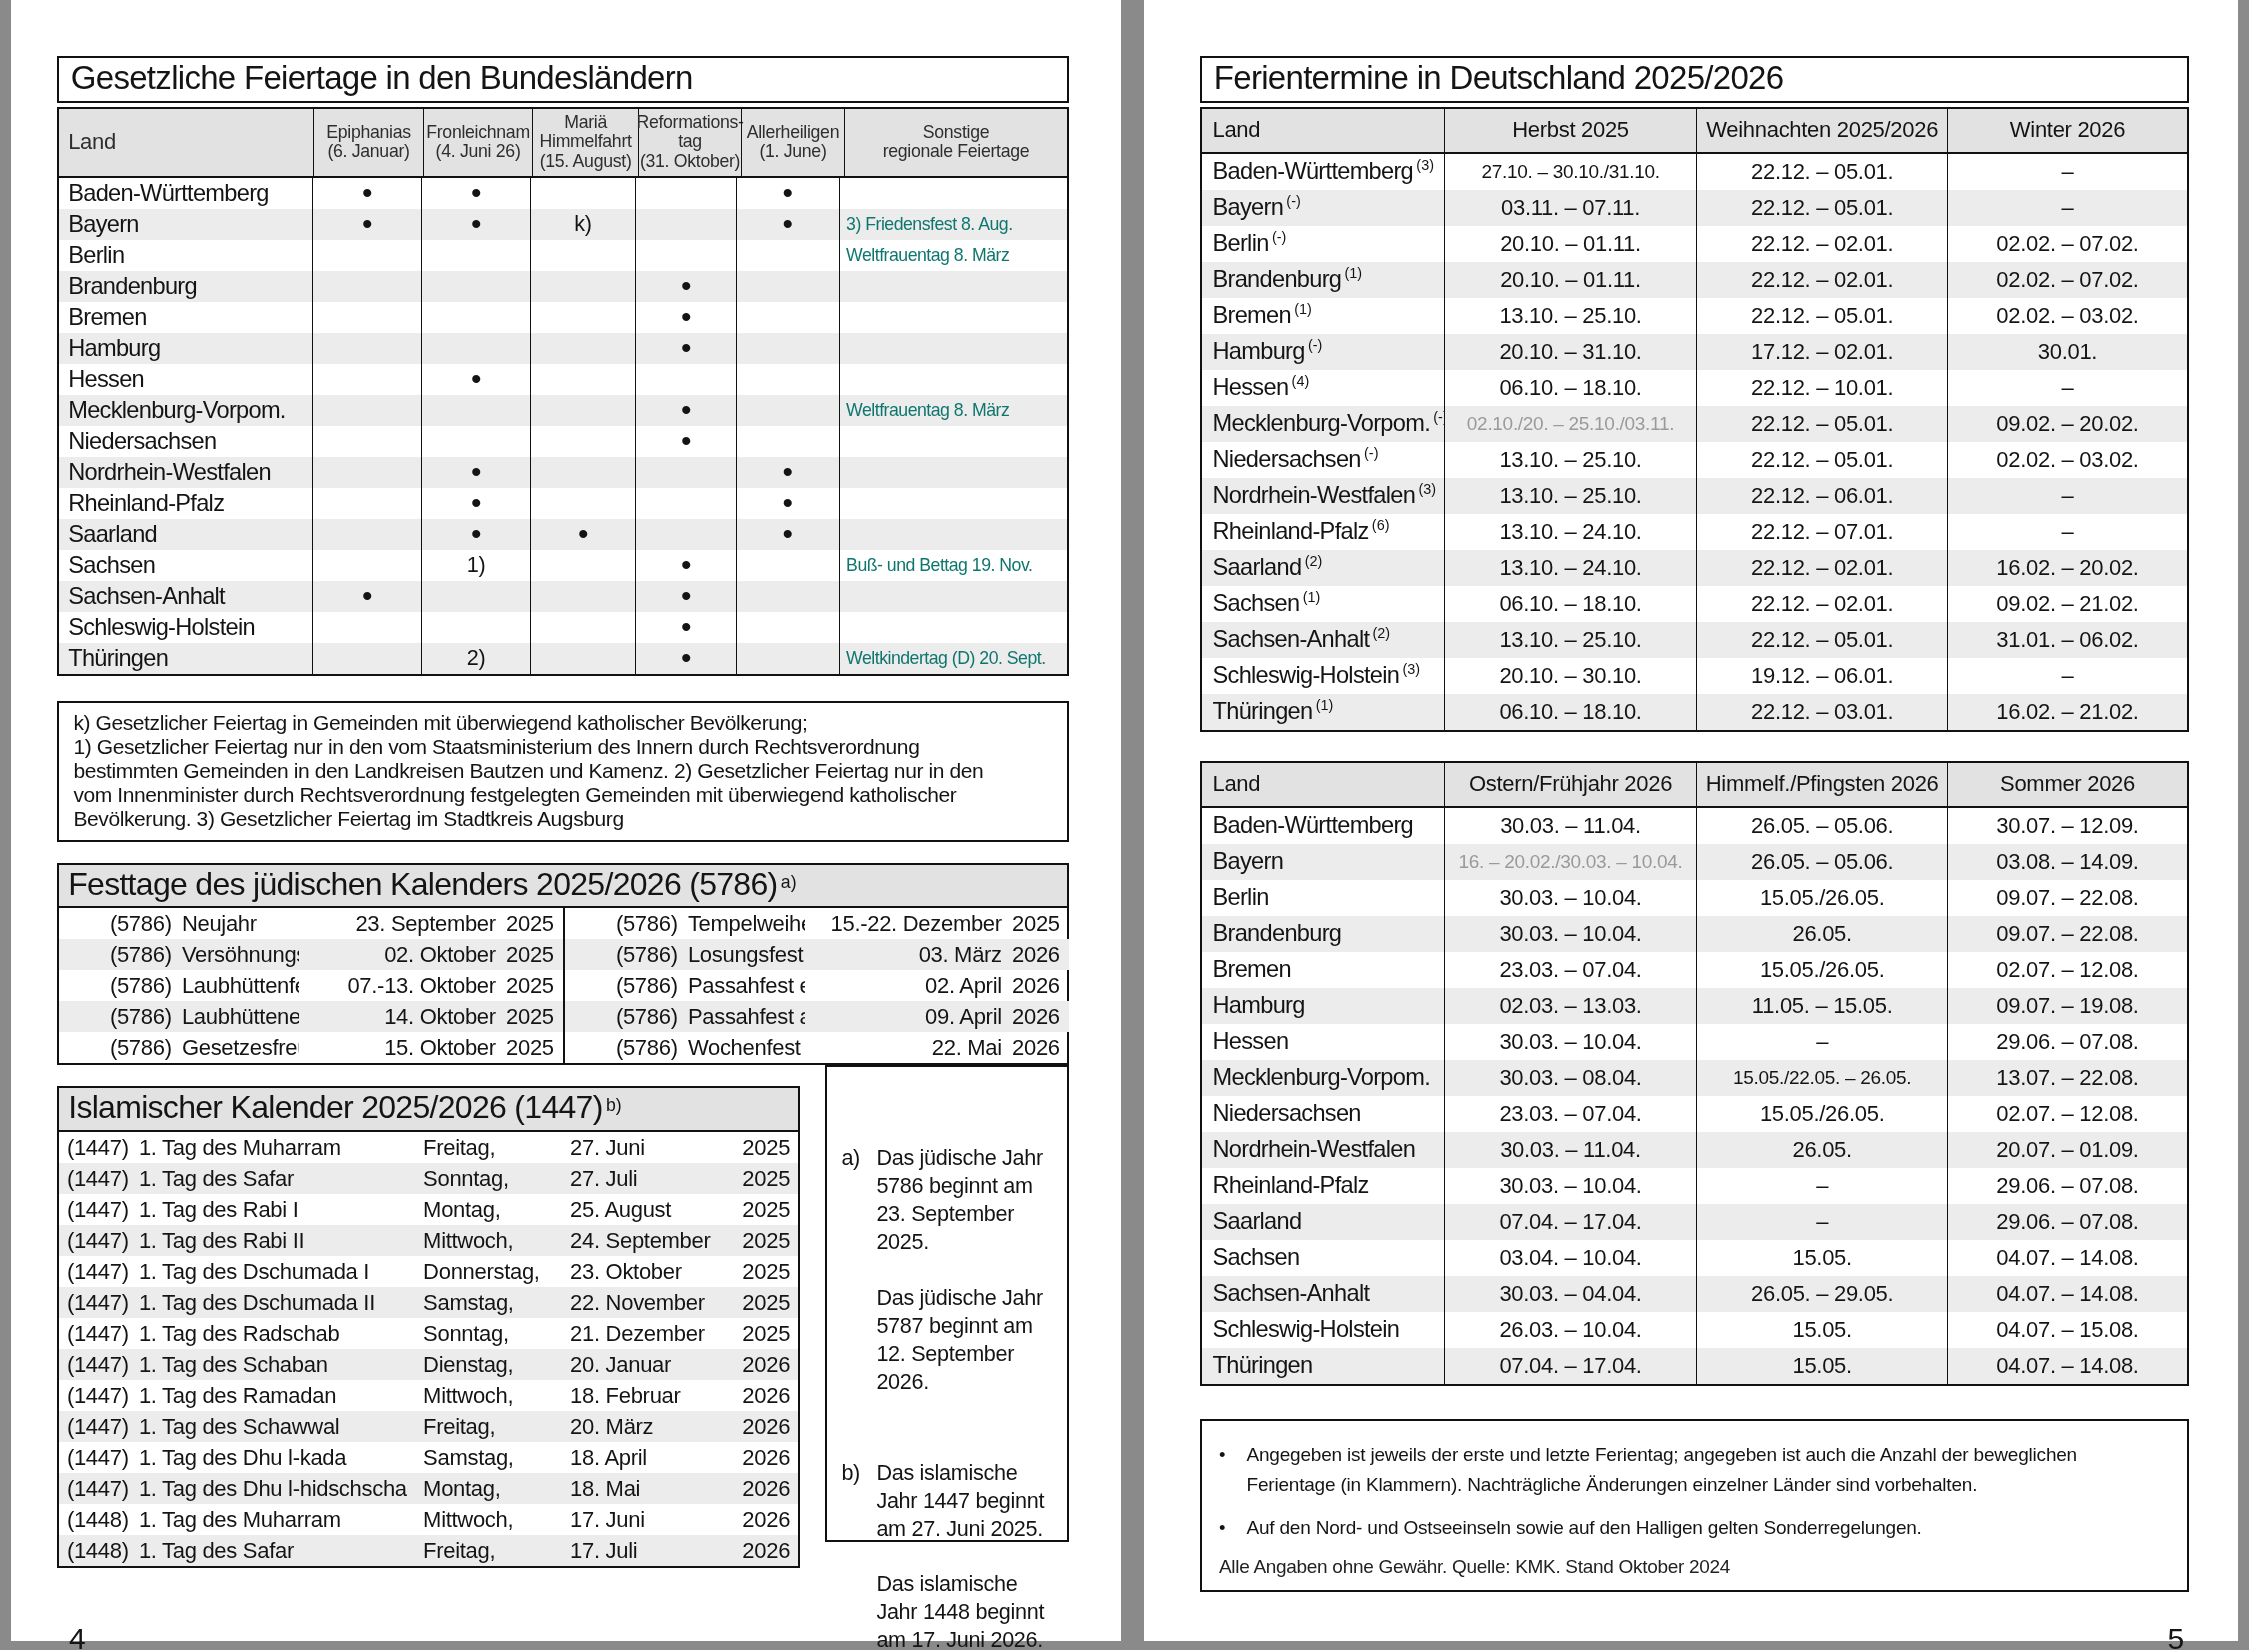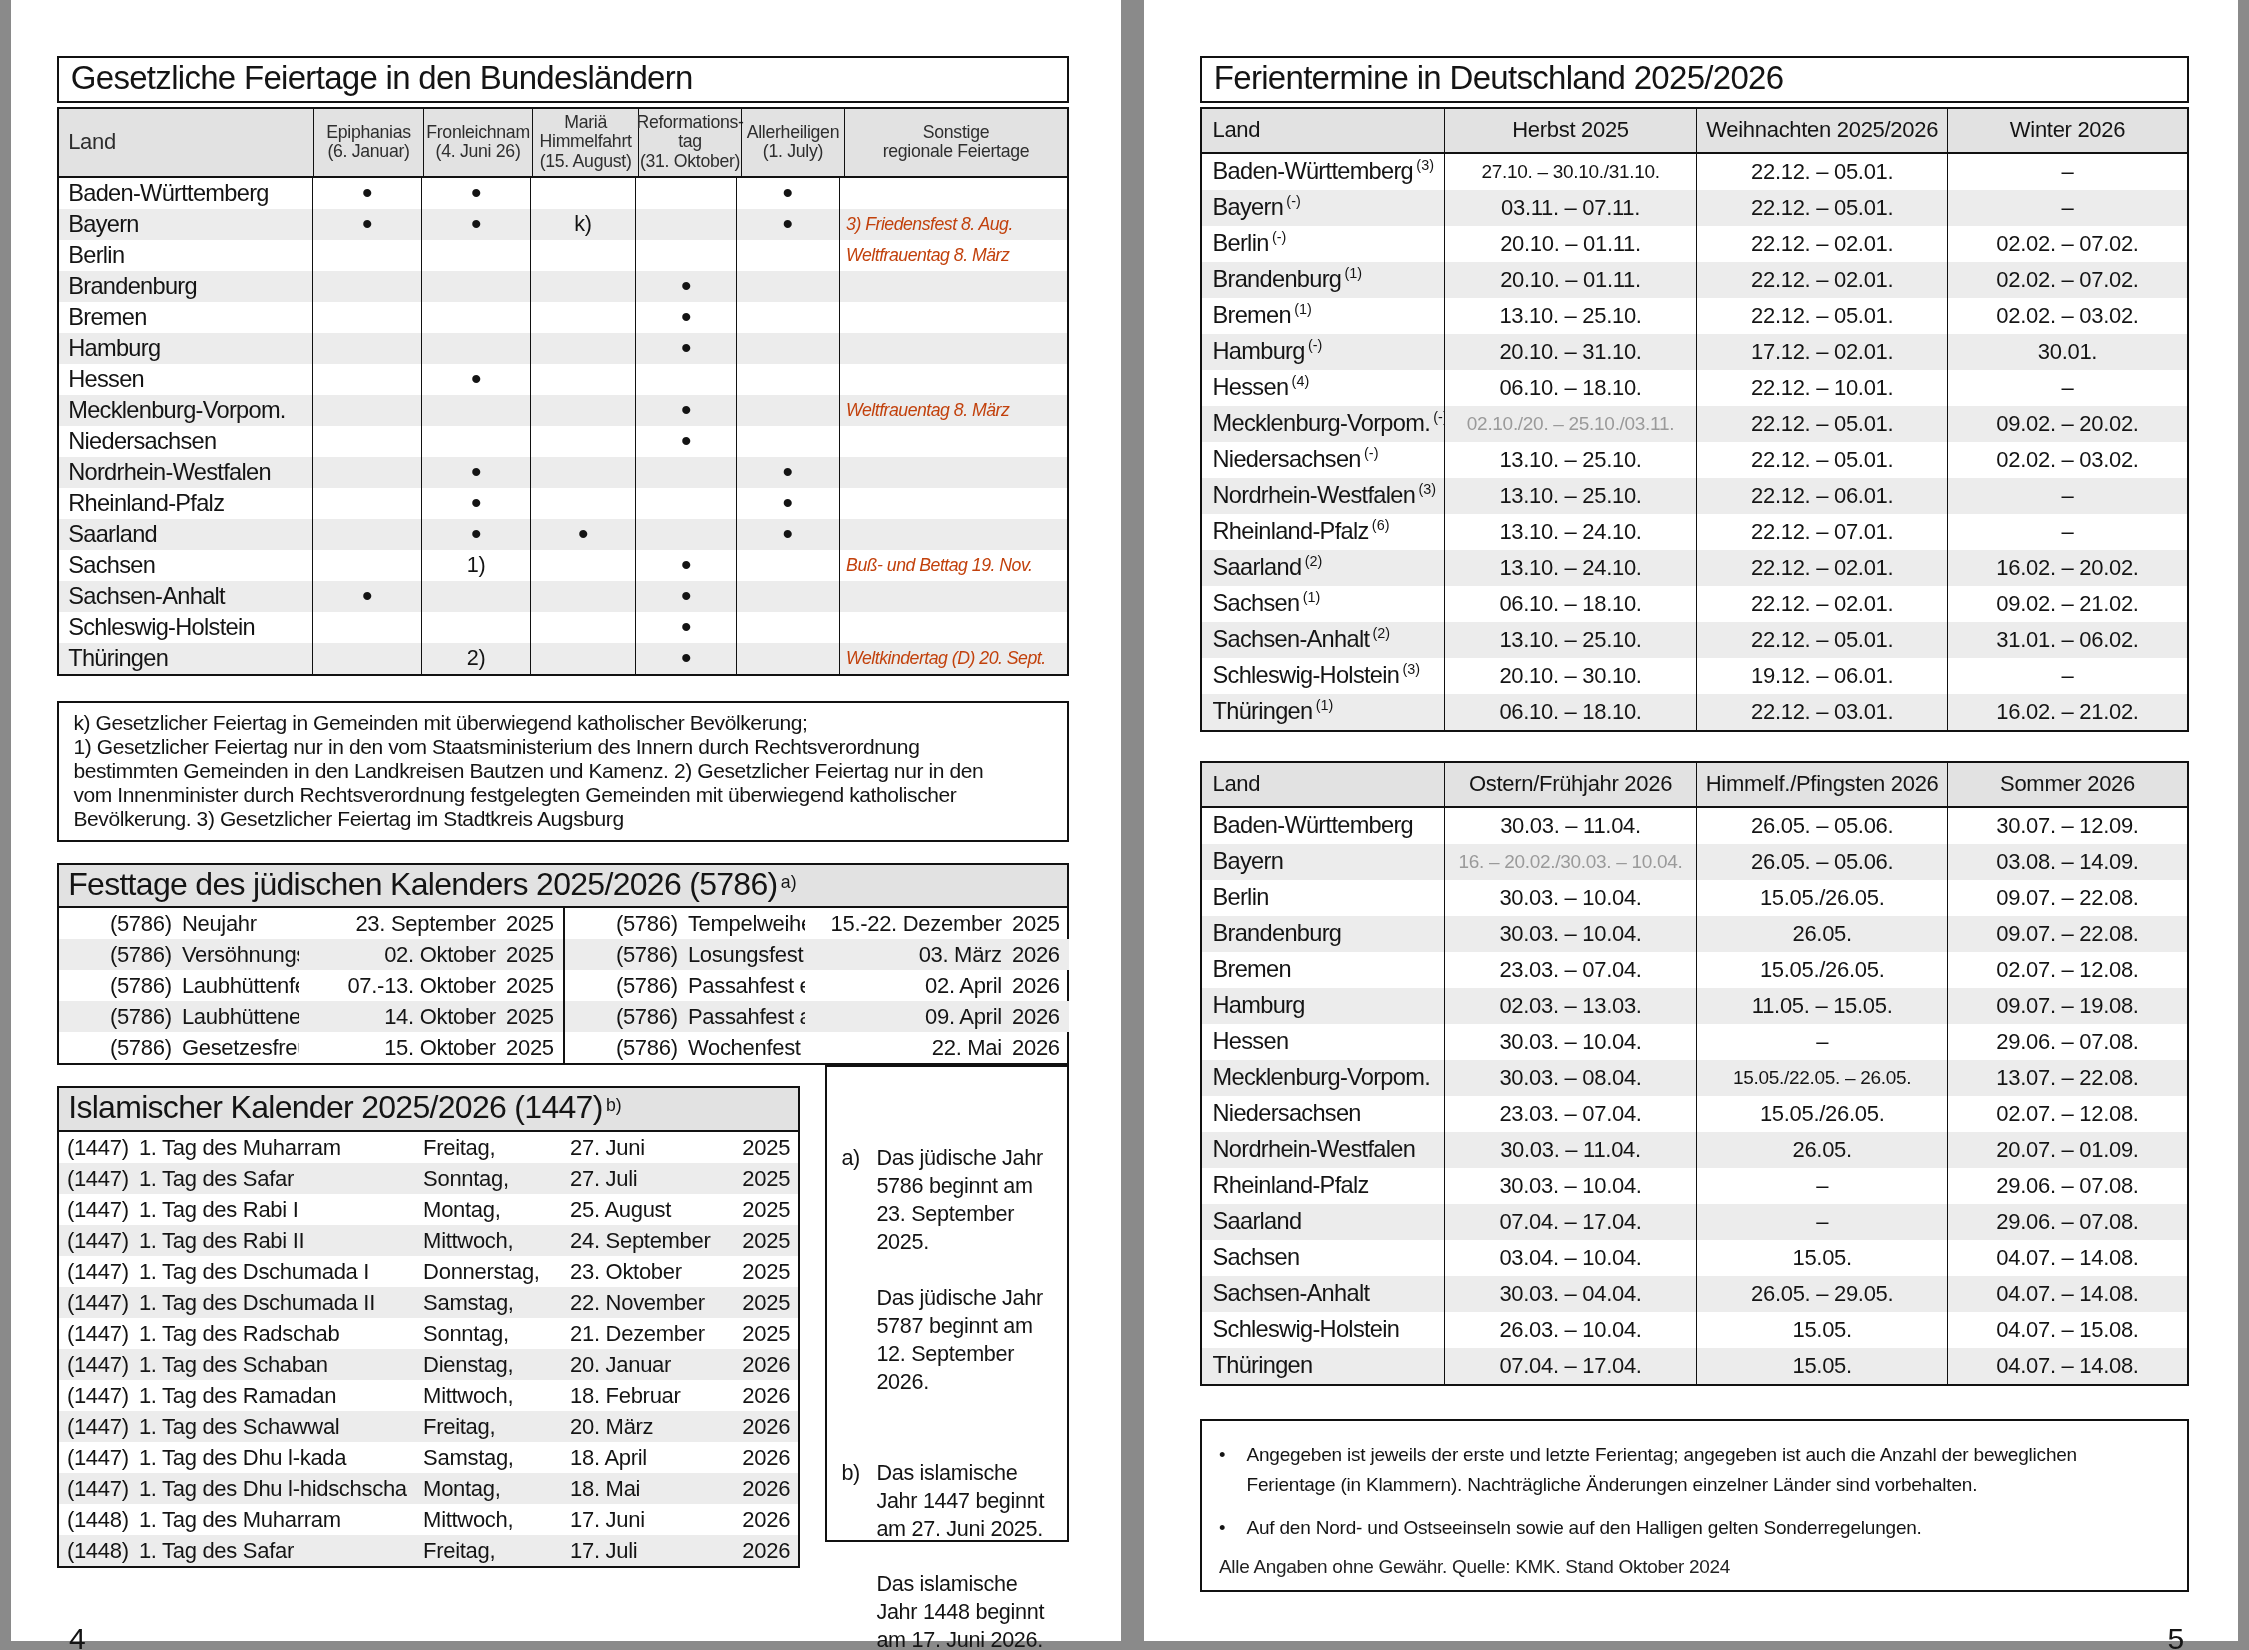--- a/index.html
+++ b/index.html
@@ -25,21 +25,21 @@
   .fhead{display:flex;background:#e2e2e2;border-bottom:2.6px solid #111;height:67px;}
   .fhcell{font-size:17.7px;line-height:19.7px;color:#2e2e2e;white-space:pre-line;text-align:center;
           display:flex;align-items:center;justify-content:center;border-left:1.3px solid #111;}
   .fhcell.first{border-left:none;justify-content:flex-start;text-align:left;font-size:22px;padding-left:9.2px;}
   .frow{display:flex;height:31px;align-items:stretch;}
   .frow.alt{background:#ececec;}
   .fcell{display:flex;align-items:center;border-left:1.3px solid #111;justify-content:center;overflow:hidden;}
   .fcell.land{border-left:none;justify-content:flex-start;padding-left:9.2px;font-size:23.6px;letter-spacing:-0.7px;}
   .fcell.mark{font-size:21.6px;}
   .fcell.mark.dot{font-size:30px;}
-  .fcell.other{justify-content:flex-start;padding-left:6.6px;font-size:17.7px;color:#c2410c;letter-spacing:-0.5px;white-space:nowrap;font-style:italic;}
+  .fcell.other{justify-content:flex-start;padding-left:6.6px;font-size:17.7px;color:#0f766e;letter-spacing:-0.5px;white-space:nowrap;}
   .c-land{width:24.7%;} .c-m{width:11%;} .c-m2{width:10.9%;} .c-m3{width:10.6%;} .c-m4{width:10.1%;} .c-m5{width:10.3%;} .c-other{width:22.4%;}
 
   
   .notebox{border:2px solid #111;margin-top:25px;padding:7.9px 14.4px 9.2px;}
   .notetext{font-size:21px;line-height:24px;letter-spacing:-0.4px;white-space:pre-line;}
 
   
   .section{border:2px solid #111;margin-top:21px;}
   .secbar{background:#e2e2e2;border-bottom:2px solid #111;padding:2px 9.2px 4.6px;}
   .secbar .t{font-size:32px;line-height:35px;letter-spacing:-0.7px;}
@@ -116,21 +116,21 @@
 (6. Januar)</div>
             <div class="fhcell c-m2">Fronleichnam
 (4. Juni 26)</div>
             <div class="fhcell c-m3">Mariä
 Himmelfahrt
 (15. August)</div>
             <div class="fhcell c-m4">Reformations-
 tag
 (31. Oktober)</div>
             <div class="fhcell c-m5">Allerheiligen
-(1. July)</div>
+(1. June)</div>
             <div class="fhcell c-other">Sonstige
 regionale Feiertage</div>
           </div>
         <div>
             <div class="frow">
               <div class="fcell land c-land">Baden-Württemberg</div>
               <div class="fcell mark c-m dot">•</div>
               <div class="fcell mark c-m2 dot">•</div>
               <div class="fcell mark c-m3"></div>
               <div class="fcell mark c-m4"></div>

